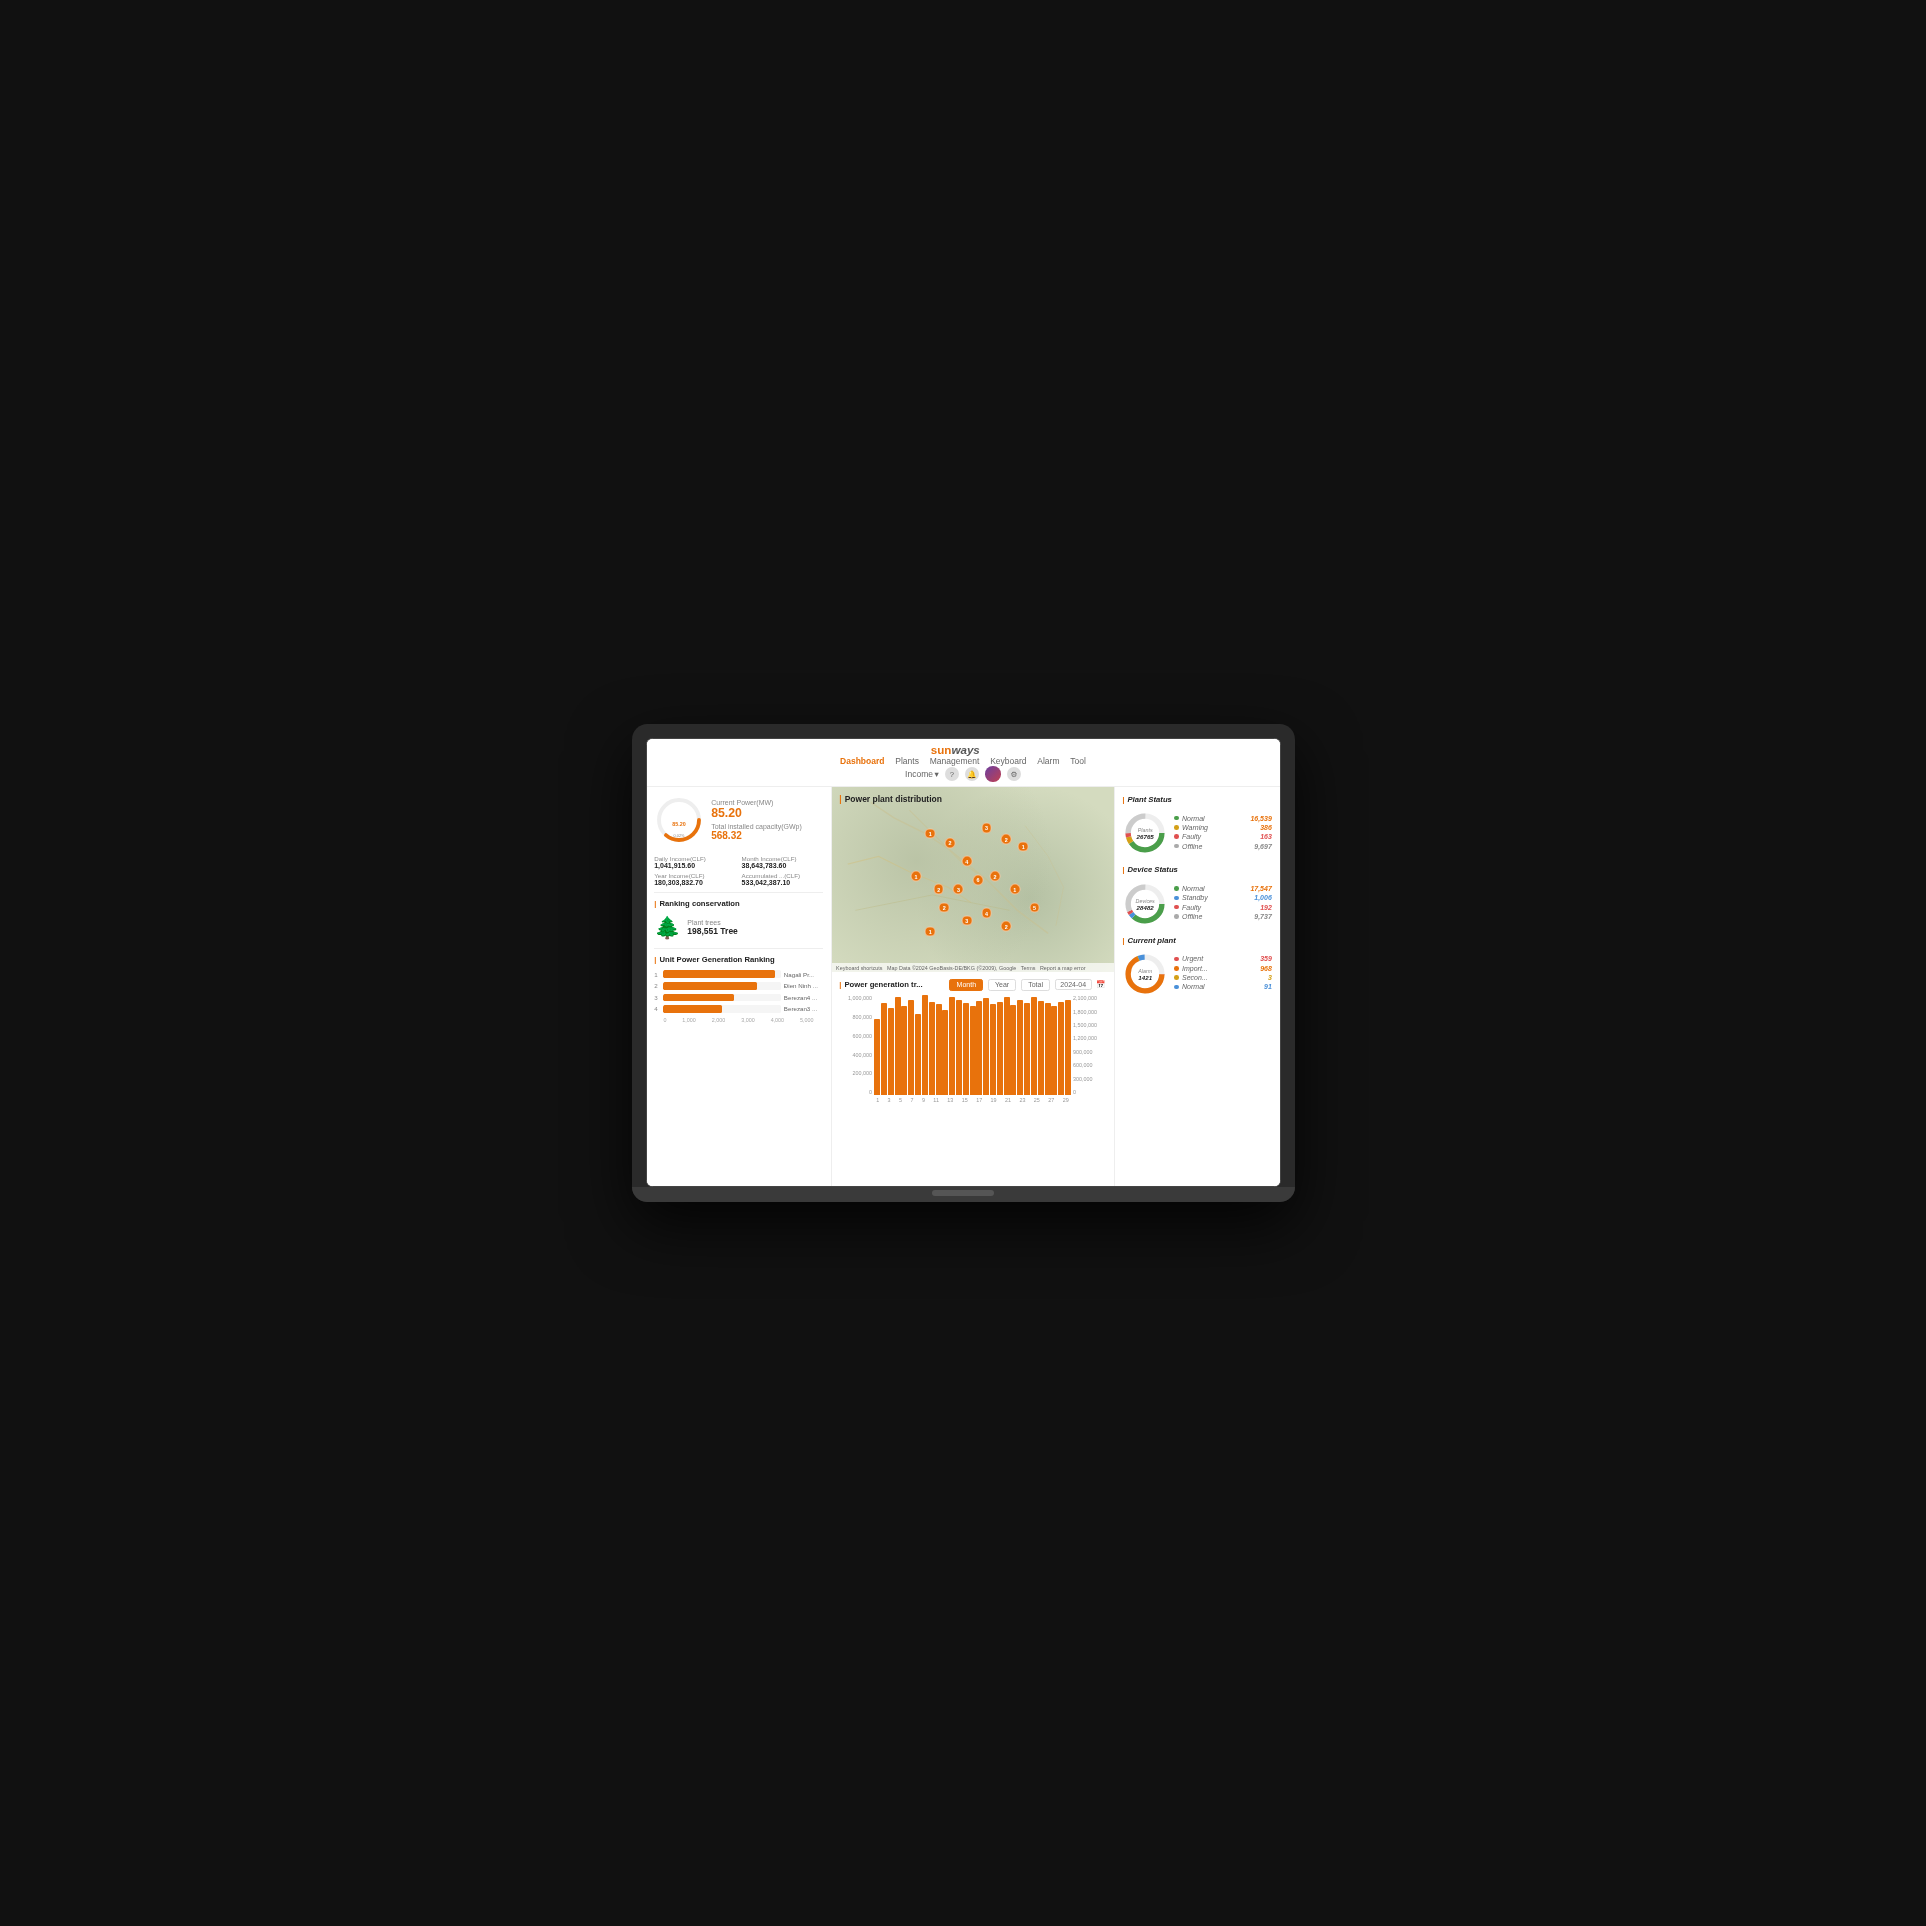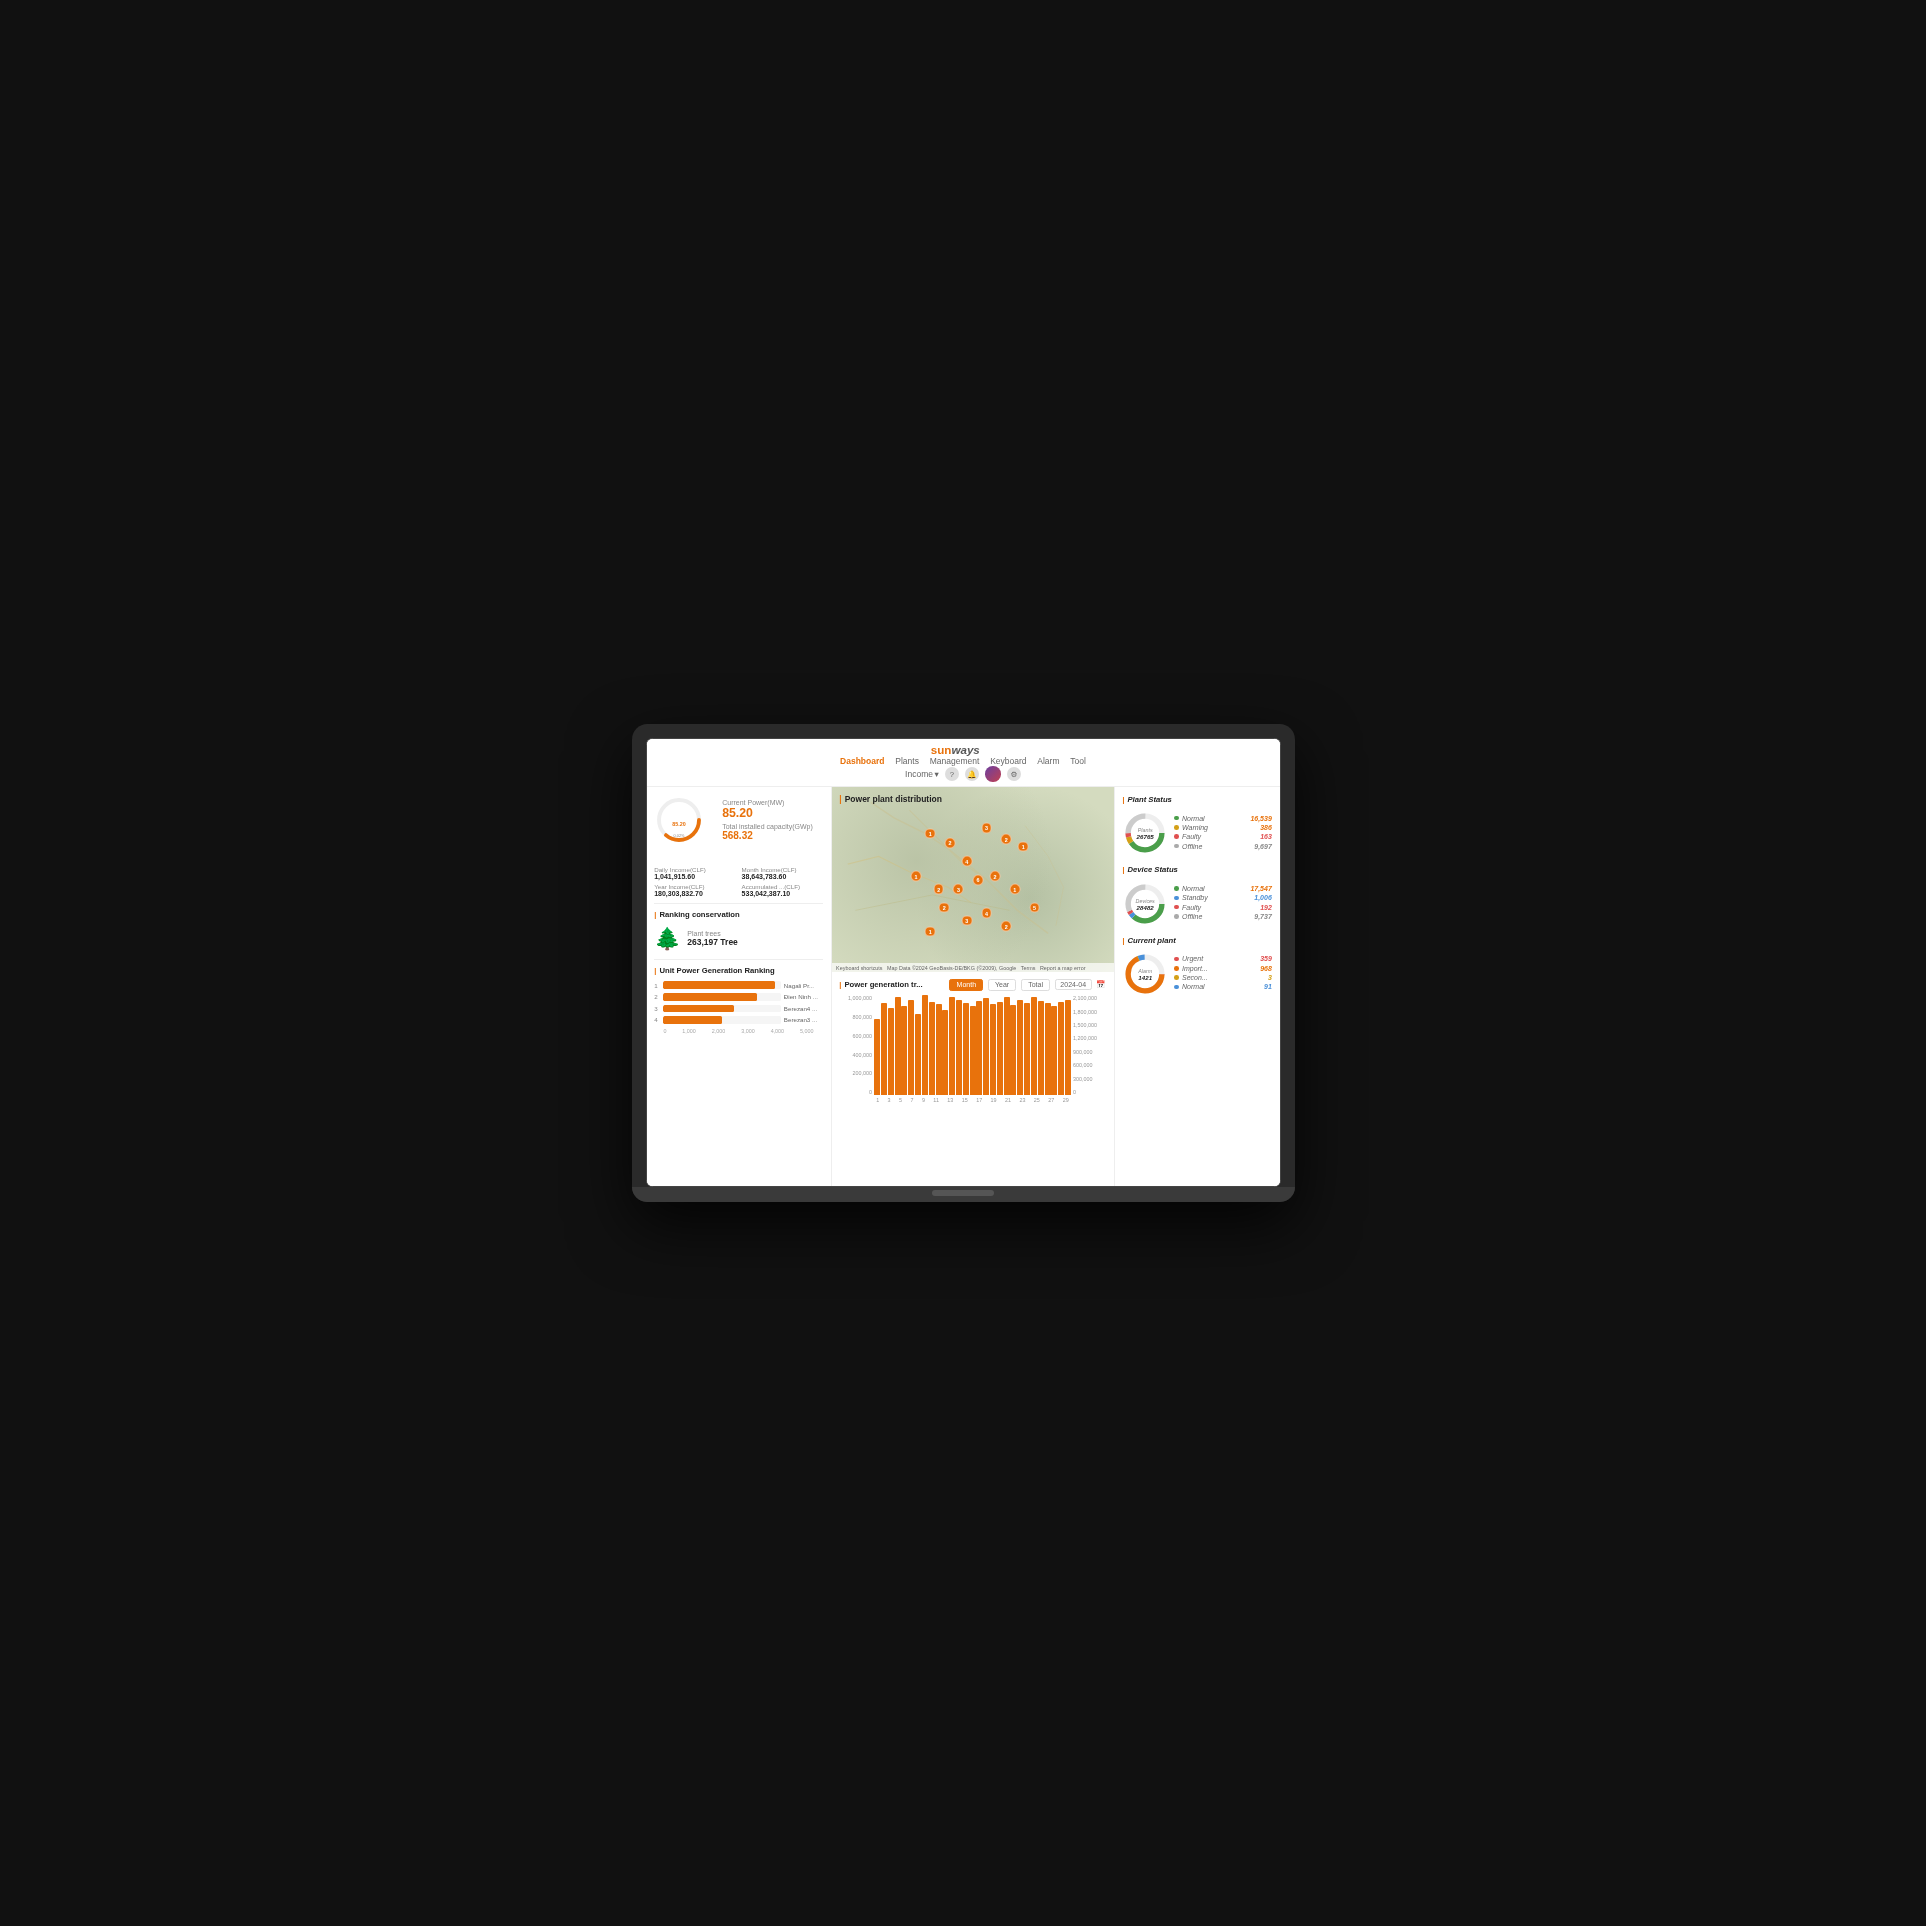--- a/index.html
+++ b/index.html
@@ -66,21 +66,21 @@
     .nav-icon { width: 14px; height: 14px; border-radius: 50%; background: #ddd; display: flex; align-items: center; justify-content: center; font-size: 7.7px; cursor: pointer; }
     .avatar { width: 15.4px; height: 15.4px; border-radius: 50%; background: linear-gradient(135deg, #6b3fa0, #c04050); }
 
     
     .main-content { display: flex; flex: 1; overflow: hidden; }
 
     
     .left-panel { width: 185px; flex-shrink: 0; border-right: 0.8px solid #eee; padding: 7.7px; overflow-y: auto; background: #fff; }
 
     
-    .gauge-section { display: flex; align-items: center; gap: 18px; margin-bottom: 21px; }
+    .gauge-section { display: flex; align-items: center; gap: 7px; margin-bottom: 10px; }
     .gauge-wrap { position: relative; width: 50px; height: 50px; }
     .gauge-svg { width: 50px; height: 50px; }
     .gauge-info { flex: 1; }
     .gauge-info .label { color: #888; font-size: 7px; }
     .gauge-info .value { color: #e8720c; font-size: 12.3px; font-weight: 700; }
     .gauge-info .label2 { color: #888; font-size: 7px; margin-top: 3.1px; }
     .gauge-info .value2 { color: #e8720c; font-size: 10px; font-weight: 600; }
 
     
     .income-grid { display: grid; grid-template-columns: 1fr 1fr; gap: 3.1px 6.2px; margin-bottom: 6.2px; }
@@ -231,21 +231,21 @@
               <div class="value">533,042,387.10</div>
             </div>
           </div>
           <div class="income-divider"></div>
 
           <div class="section-title">Ranking conservation</div>
           <div class="energy-section">
             <div class="tree-icon">🌲</div>
             <div class="plant-info">
               <div class="label">Plant trees</div>
-              <div class="value">263,197 Tree</div>
+              <div class="value">198,551 Tree</div>
             </div>
           </div>
 
           <div class="income-divider"></div>
 
           <div class="section-title">Unit Power Generation Ranking</div>
           <div id="ranking-list">
               <div class="ranking-item">
     <span class="rank-num">1</span>
     <div class="rank-bar-wrap">

